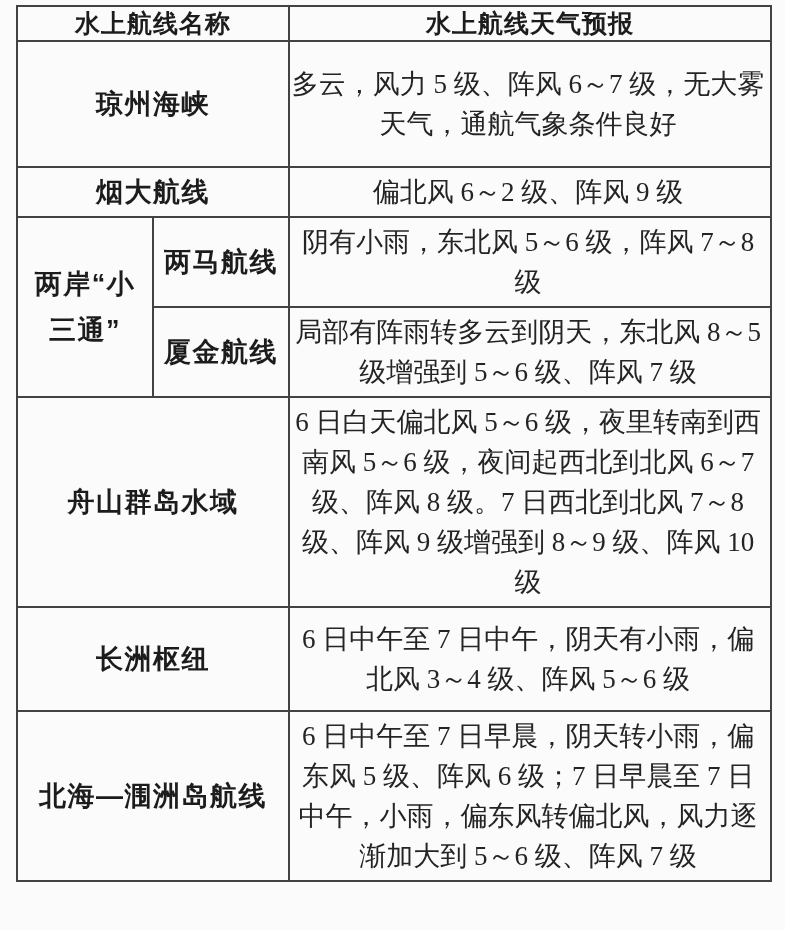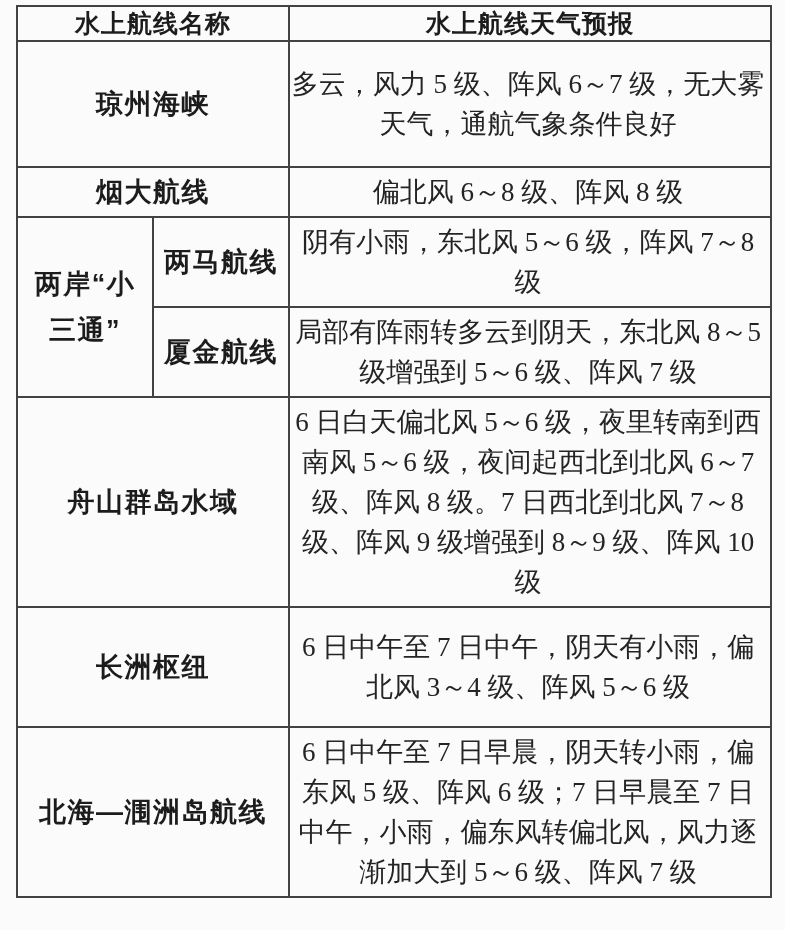--- a/index.html
+++ b/index.html
@@ -85,40 +85,40 @@
       <th class="hdr">水上航线天气预报</th>
     </tr>
 
     <tr style="height:126px">
       <td class="name" colspan="2">琼州海峡</td>
       <td class="fc">多云，风力 5 级、阵风 6～7 级，无大雾天气，通航气象条件良好</td>
     </tr>
 
     <tr style="height:50px">
       <td class="name" colspan="2">烟大航线</td>
-      <td class="fc">偏北风 6～8 级、阵风 8 级</td>
+      <td class="fc">偏北风 6～2 级、阵风 9 级</td>
     </tr>
 
     <tr style="height:81px">
       <td class="name" rowspan="2">两岸“小三通”</td>
       <td class="name">两马航线</td>
       <td class="fc">阴有小雨，东北风 5～6 级，阵风 7～8 级</td>
     </tr>
 
     <tr style="height:75px">
       <td class="name">厦金航线</td>
       <td class="fc">局部有阵雨转多云到阴天，东北风 8～5 级增强到 5～6 级、阵风 7 级</td>
     </tr>
 
     <tr style="height:202px">
       <td class="name" colspan="2">舟山群岛水域</td>
       <td class="fc">6 日白天偏北风 5～6 级，夜里转南到西南风 5～6 级，夜间起西北到北风 6～7 级、阵风 8 级。7 日西北到北风 7～8 级、阵风 9 级增强到 8～9 级、阵风 10 级</td>
     </tr>
 
-    <tr style="height:120px">
+    <tr style="height:104px">
       <td class="name" colspan="2">长洲枢纽</td>
       <td class="fc">6 日中午至 7 日中午，阴天有小雨，偏北风 3～4 级、阵风 5～6 级</td>
     </tr>
 
     <tr style="height:161px">
       <td class="name" colspan="2">北海—涠洲岛航线</td>
       <td class="fc">6 日中午至 7 日早晨，阴天转小雨，偏东风 5 级、阵风 6 级；7 日早晨至 7 日中午，小雨，偏东风转偏北风，风力逐渐加大到 5～6 级、阵风 7 级</td>
     </tr>
   </tbody>
     </table>

